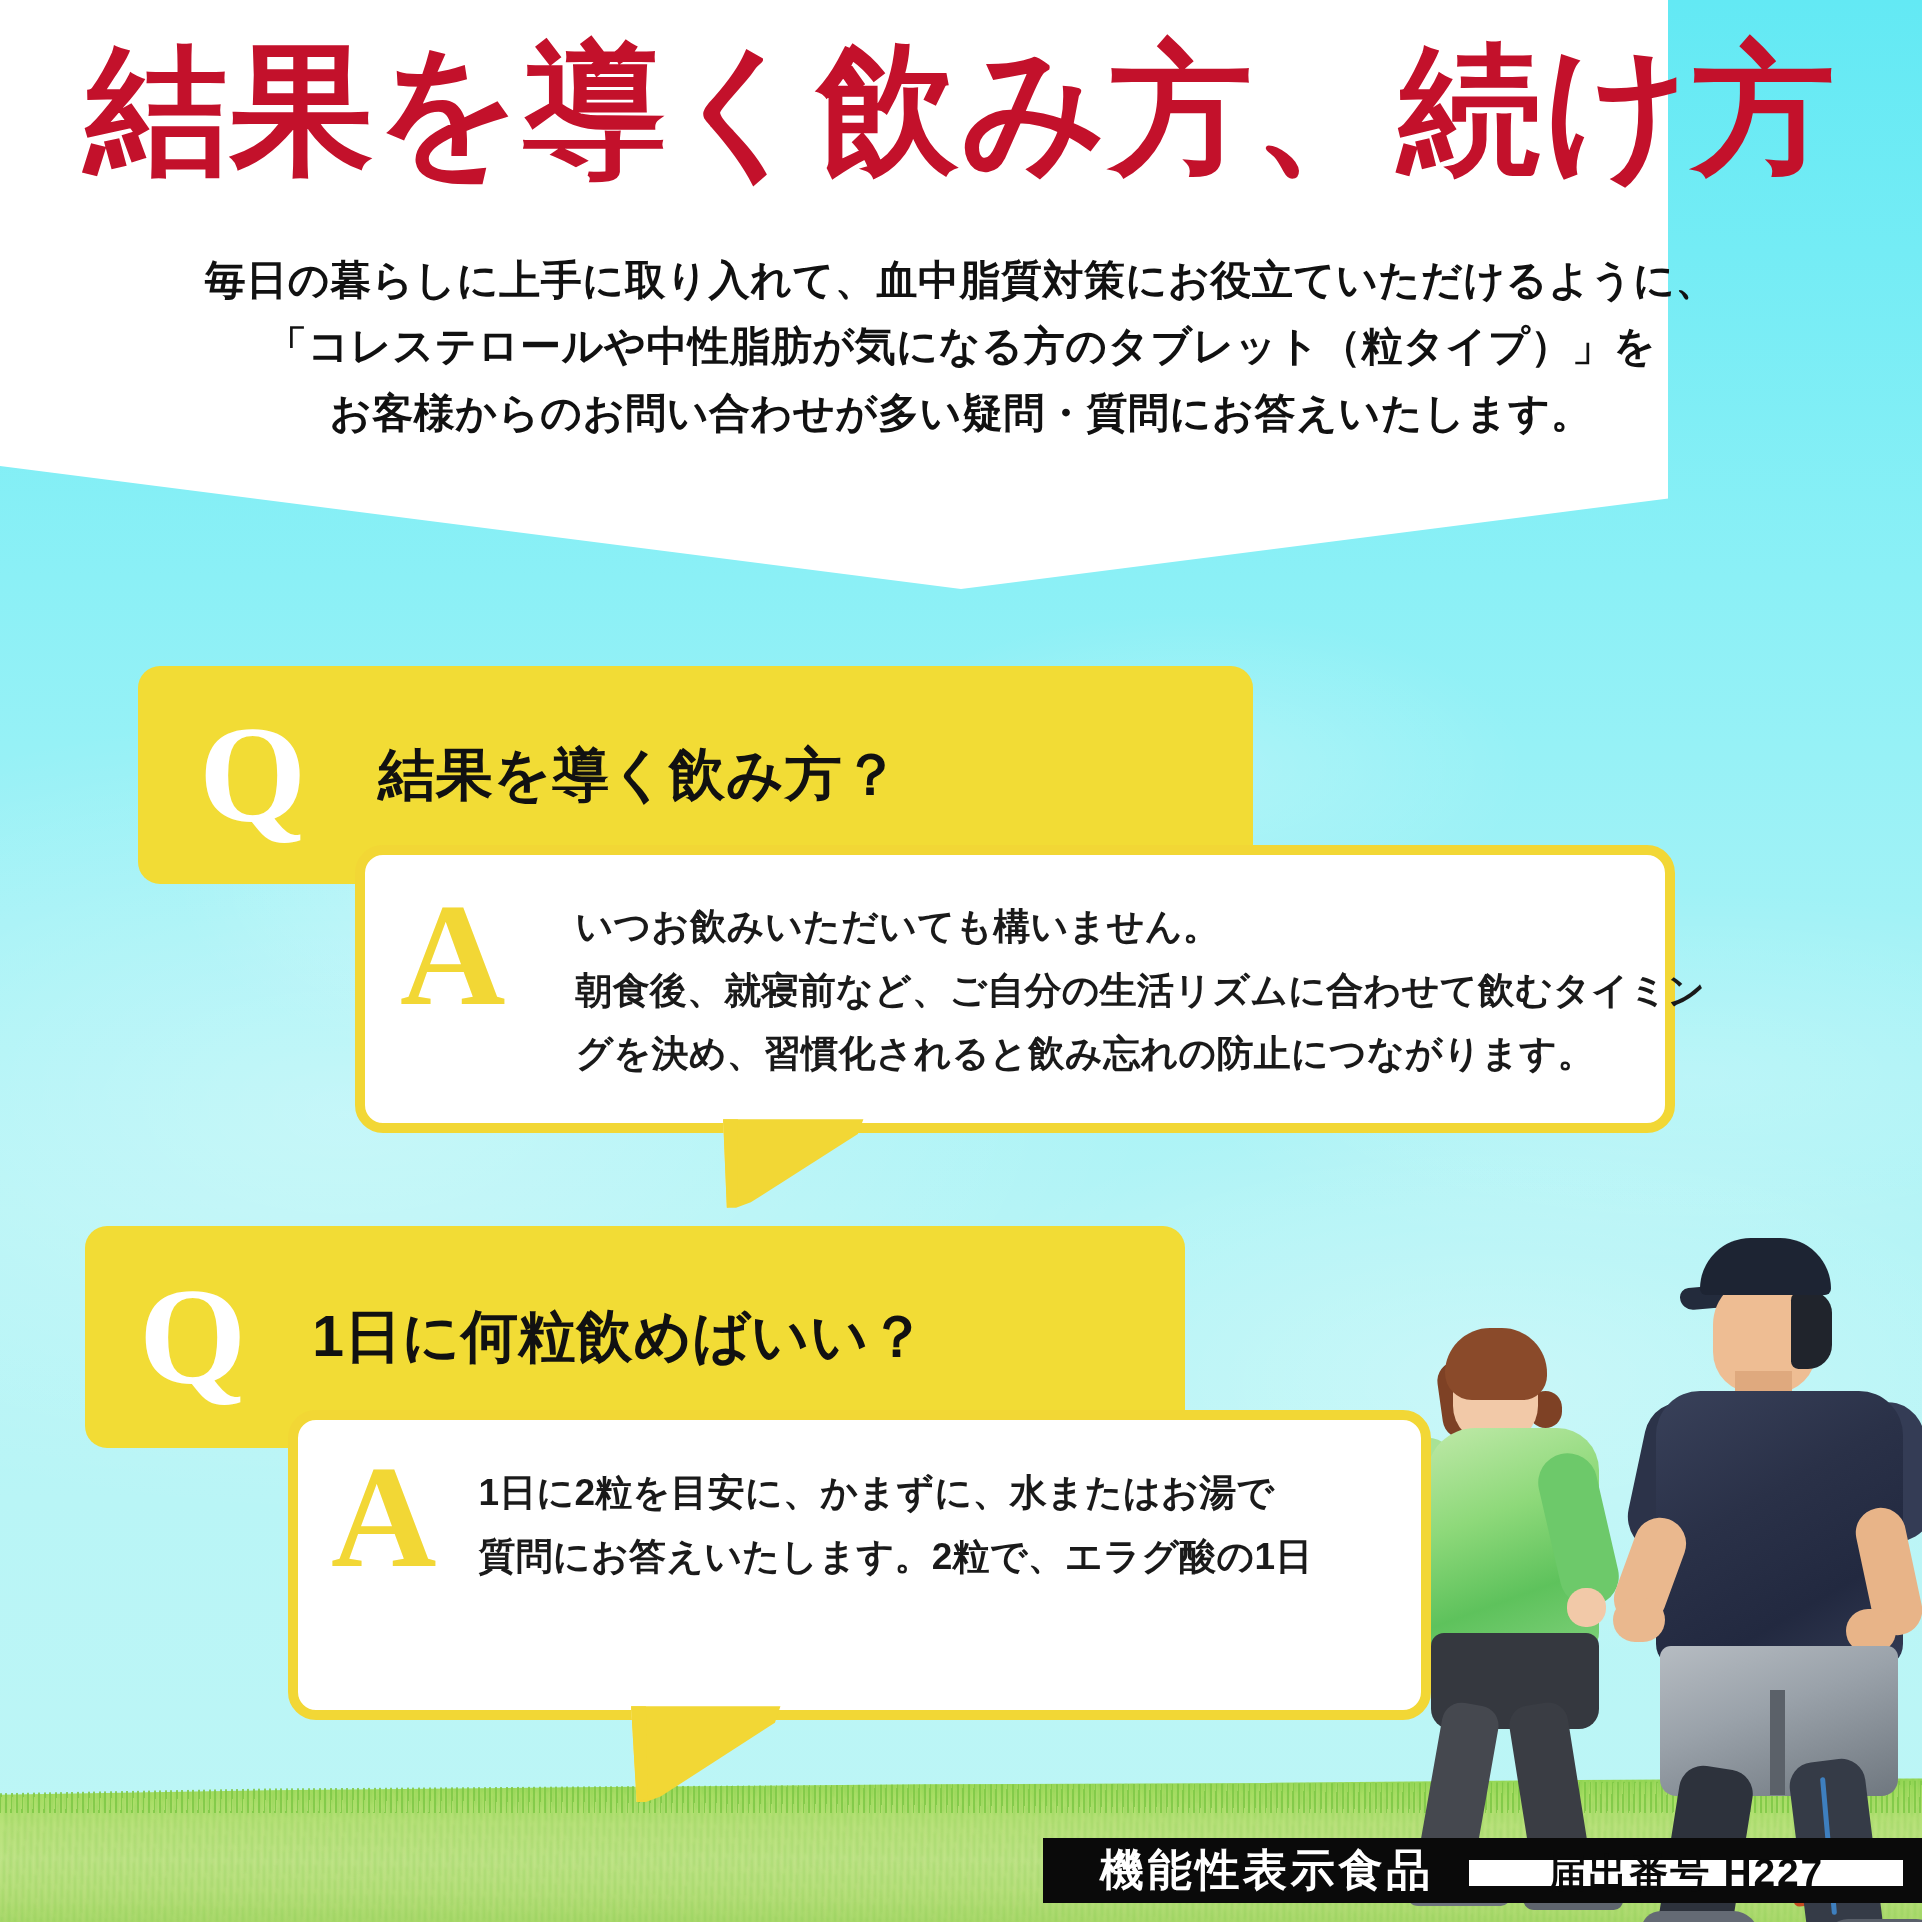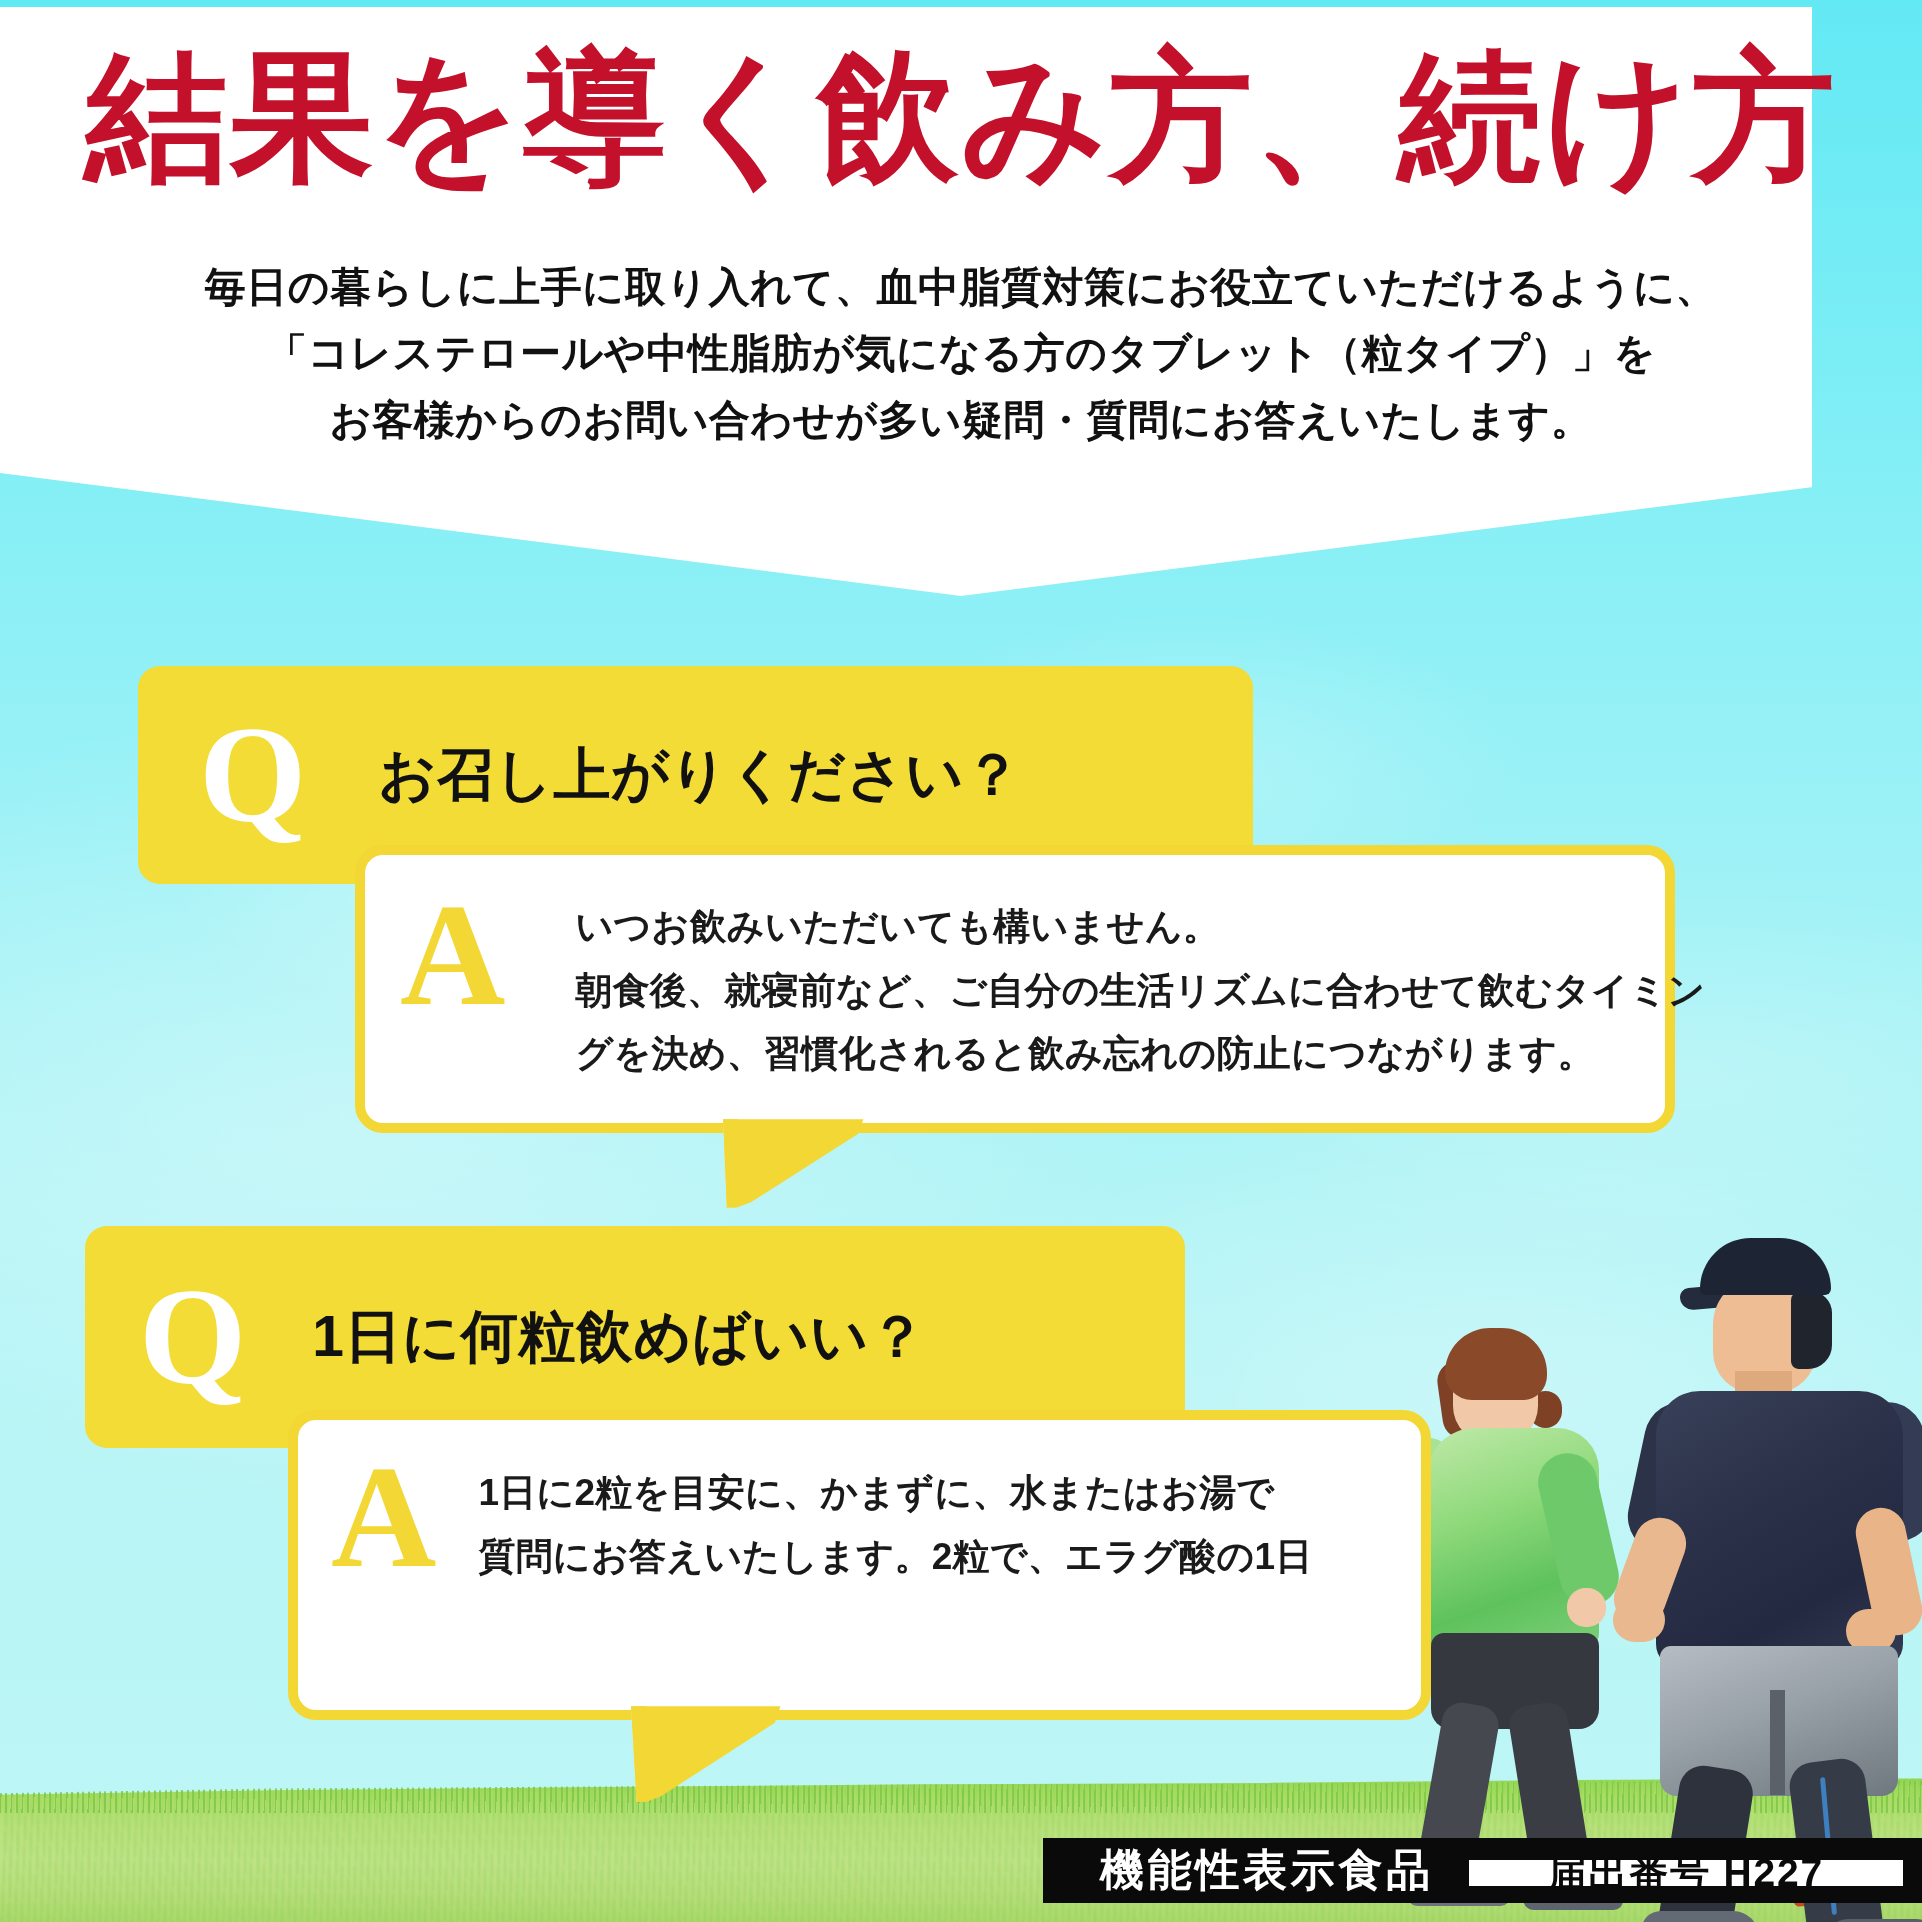--- a/index.html
+++ b/index.html
@@ -59,21 +59,21 @@
     position:absolute; left:0; bottom:109px; width:1922px; height:33px;
     background-image:repeating-linear-gradient(91deg,
         #7ec846 0px, #7ec846 1.8px, rgba(0,0,0,0) 1.8px, rgba(0,0,0,0) 5.5px);
     clip-path:polygon(0 40%, 14% 26%, 30% 20%, 48% 14%, 66% 11%, 82% 6%, 100% 2%, 100% 100%, 0 100%);
     opacity:.85;
     filter:blur(0.7px);
   }
 
   
   .header {
-    position:absolute; left:0; top:7px; width:1812px; height:591px;
+    position:absolute; left:0; top:0; width:1668px; height:591px;
     background:#ffffff;
     clip-path:polygon(0 0, 1922px 0, 1922px 466px, 961px 589px, 0 466px);
     z-index:5;
   }
   .header-title {
     position:absolute; left:0; top:35px; width:1922px;
     text-align:center;
     color:#c3112b;
     font-size:143px;
     font-weight:bold;
@@ -263,21 +263,21 @@
     <div class="header-title">結果を導く飲み方、続け方</div>
     <div class="header-sub">
       <div>毎日の暮らしに上手に取り入れて、血中脂質対策にお役立ていただけるように、</div>
       <div>「コレステロールや中性脂肪が気になる方のタブレット（粒タイプ）」を</div>
       <div>お客様からのお問い合わせが多い疑問・質問にお答えいたします。</div>
     </div>
   </div>
 
   <div class="qbox" style="left:138px; top:666px; width:1115px; height:218px; padding-left:61px;">
     <span class="qletter">Q</span>
-    <span class="qtext" style="margin-left:72px;">お召し上がりください？</span>
+    <span class="qtext" style="margin-left:72px;">結果を導く飲み方？</span>
   </div>
 
   <div class="abox" style="left:355px; top:845px; width:1320px; height:288px; padding:31px 41px 0 35px;">
     <span class="aletter">A</span>
     <div class="atext" style="margin-left:70px; margin-top:9.2px;">
       <div>いつお飲みいただいても構いません。</div>
       <div>朝食後、就寝前など、ご自分の生活リズムに合わせて飲むタイミン</div>
       <div>グを決め、習慣化されると飲み忘れの防止につながります。</div>
     </div>
   </div>

